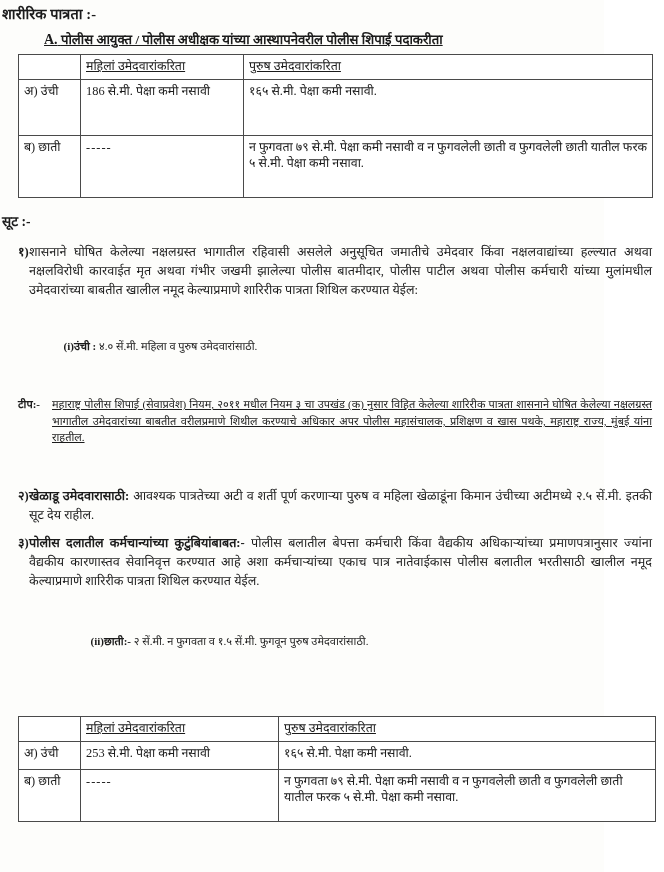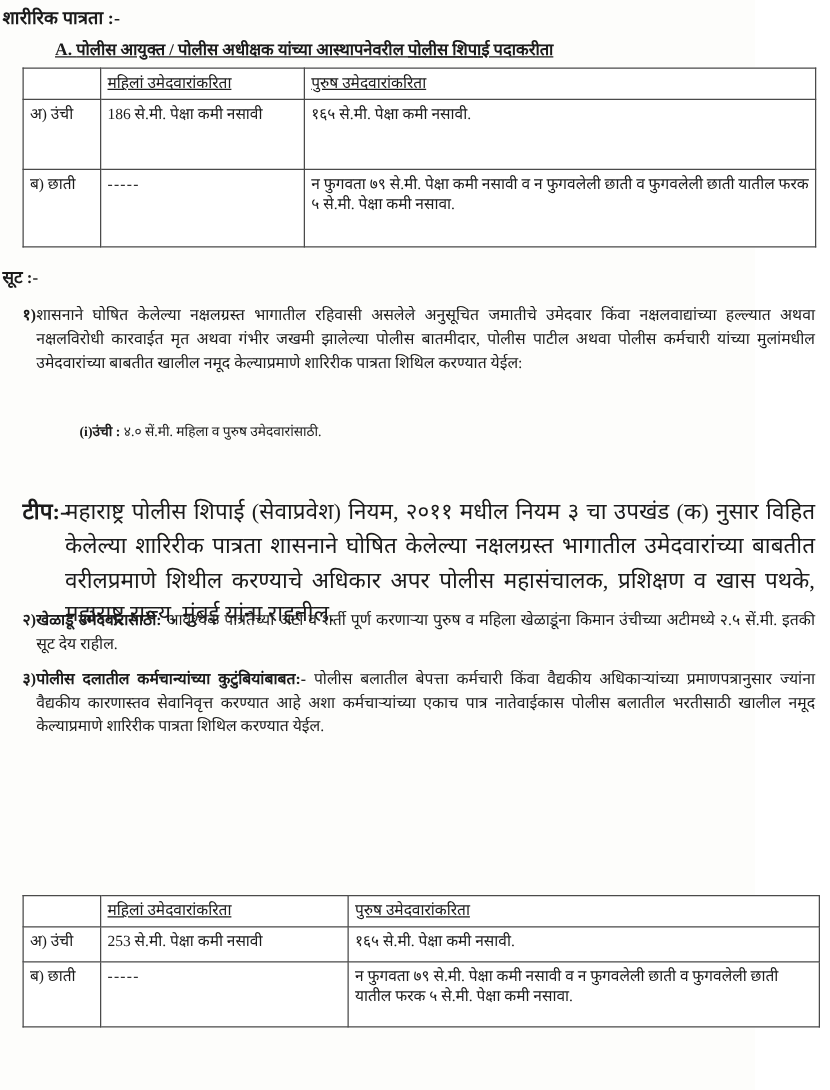--- a/index.html
+++ b/index.html
@@ -132,22 +132,23 @@
     display: inline-block;
     width: 42px;
     font-weight: bold;
     font-style: normal;
   }
   .roman-item .rlabel {
     font-weight: bold;
   }
   .note-block {
     position: absolute;
-    font-size: 18px;
+    font-size: 11px;
     line-height: 1.52;
+    text-decoration: underline;
   }
   .note-block .nmark {
     position: absolute;
     left: 0;
     top: 0;
     font-weight: bold;
   }
   .note-block .nbody {
     display: block;
     margin-left: 34px;
@@ -222,20 +223,23 @@
   </div>
 
   <div class="list-block" style="left:18px; top:534px; width:634px;">
     <span class="li">
       <span class="marker">३)</span>
       <span class="body"><b>पोलीस दलातील कर्मचान्यांच्या कुटुंबियांबाबत:-</b><span> पोलीस बलातील बेपत्ता कर्मचारी किंवा वैद्यकीय अधिकाऱ्यांच्या प्रमाणपत्रानुसार ज्यांना वैद्यकीय कारणास्तव सेवानिवृत्त करण्यात आहे अशा कर्मचाऱ्यांच्या एकाच पात्र नातेवाईकास पोलीस बलातील भरतीसाठी खालील नमूद केल्याप्रमाणे शारिरीक पात्रता शिथिल करण्यात येईल.</span></span>
     </span>
   </div>
 
   <div class="roman-list" style="left:62px; top:633px;">
+    <span class="roman-item">
+      <span class="rmark">(ii)</span><span class="rlabel">छाती:-</span><span> २ सें.मी. न फुगवता व १.५ सें.मी. फुगवून पुरुष उमेदवारांसाठी.</span>
+    </span>
   </div>
 
 
   <table class="qual" style="left:18px; top:716px; width:637px;">
     <colgroup>
       <col style="width:62px;">
       <col style="width:198px;">
       <col style="width:377px;">
     </colgroup>
     <thead>

